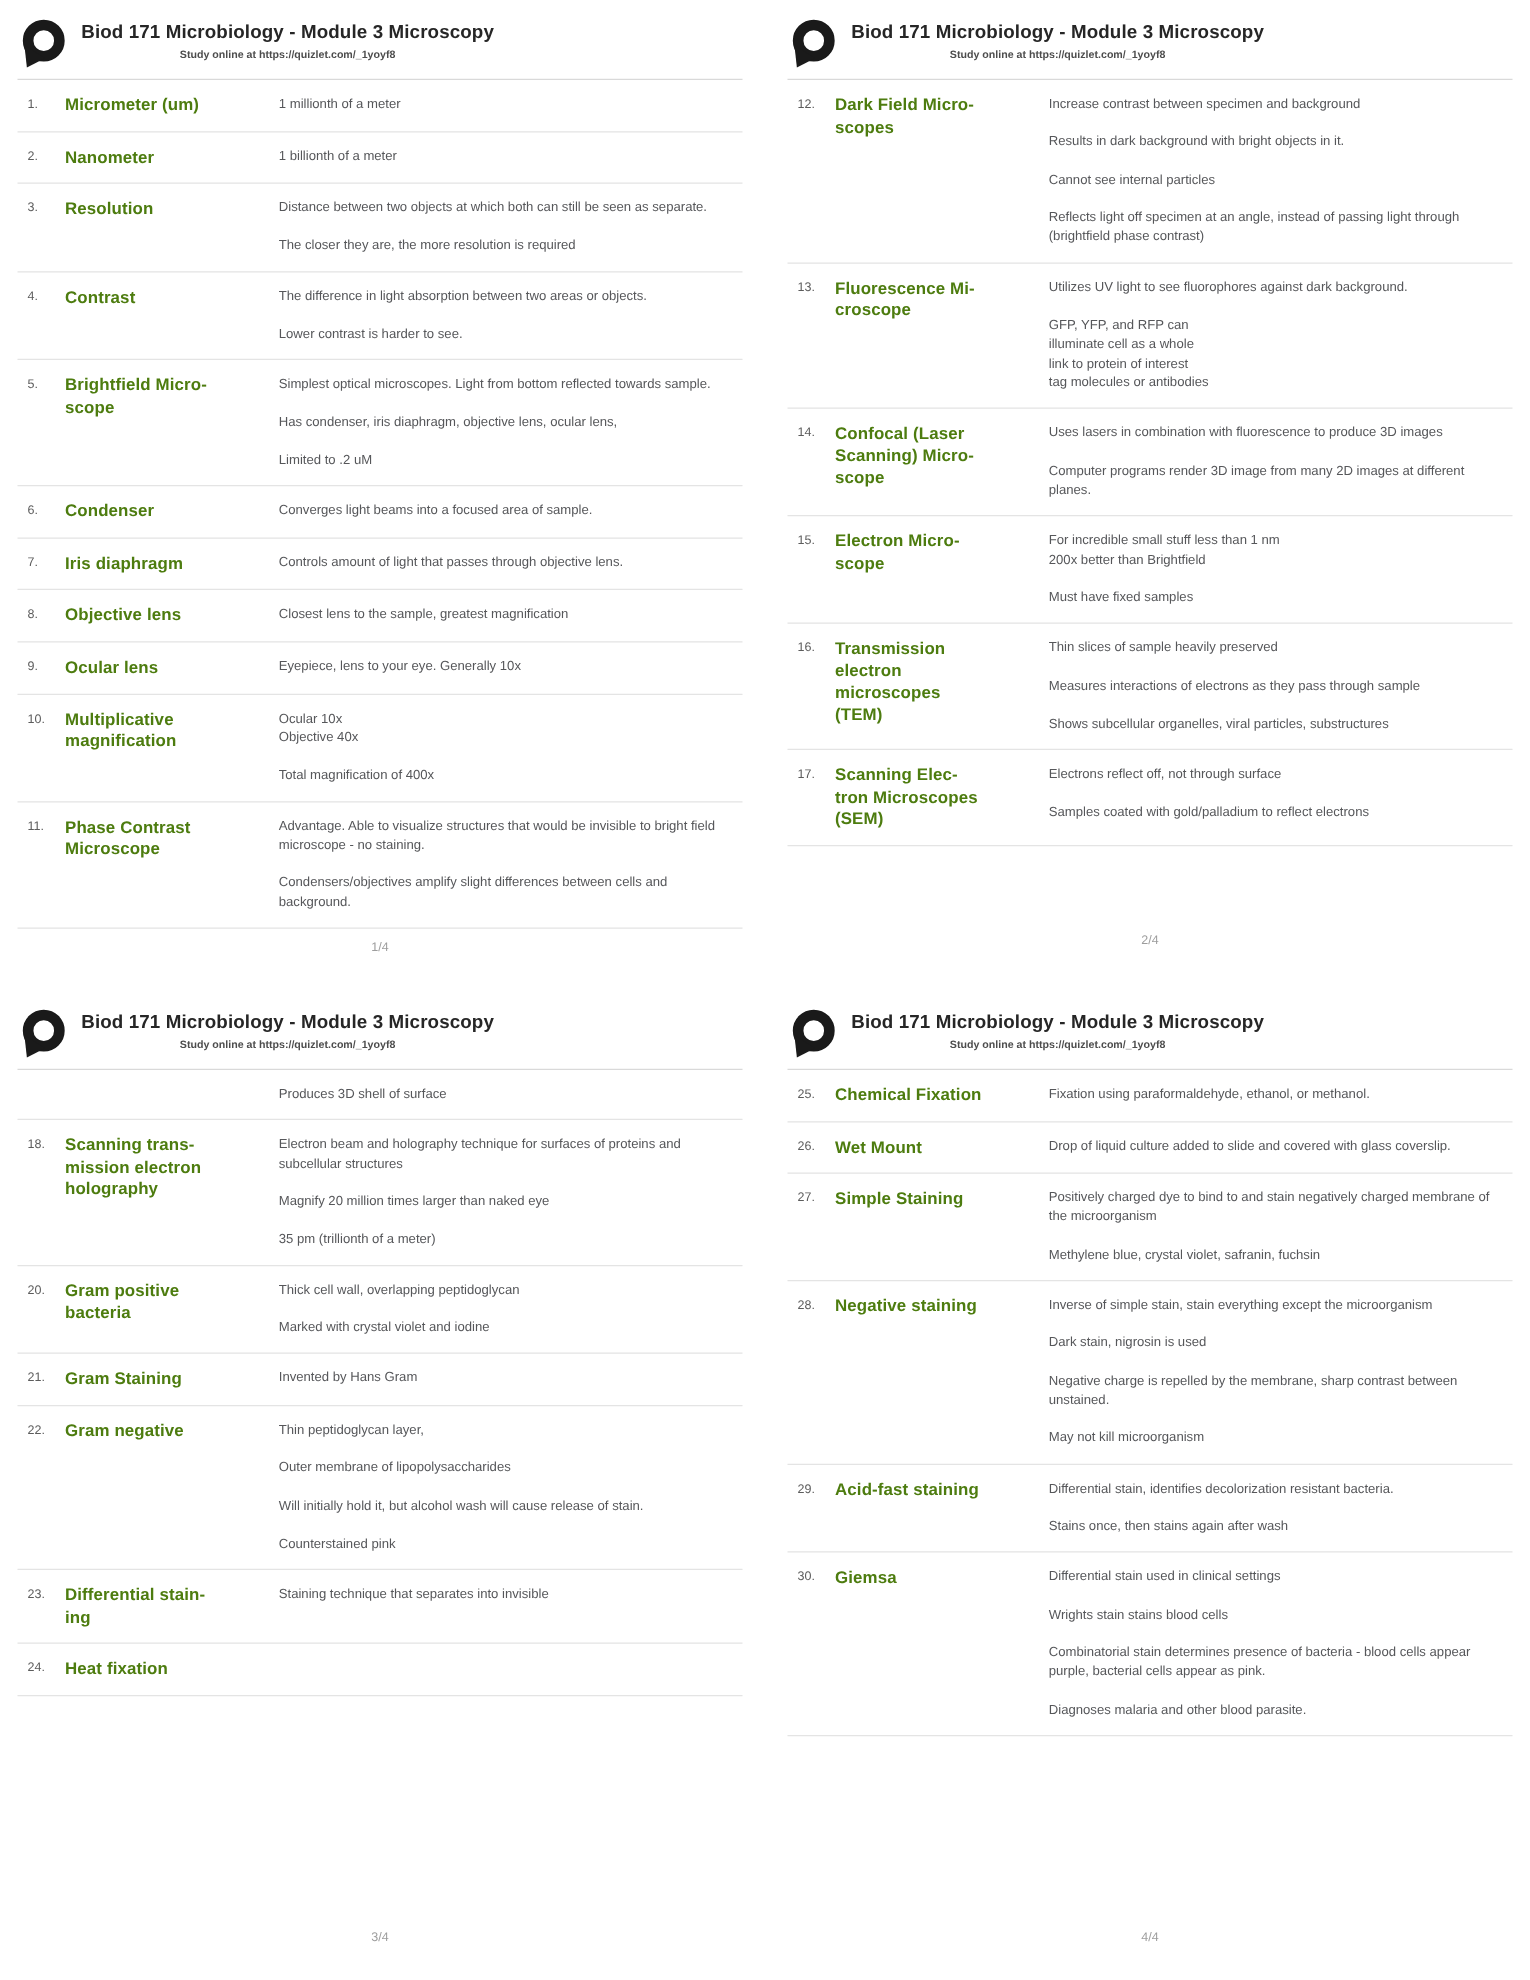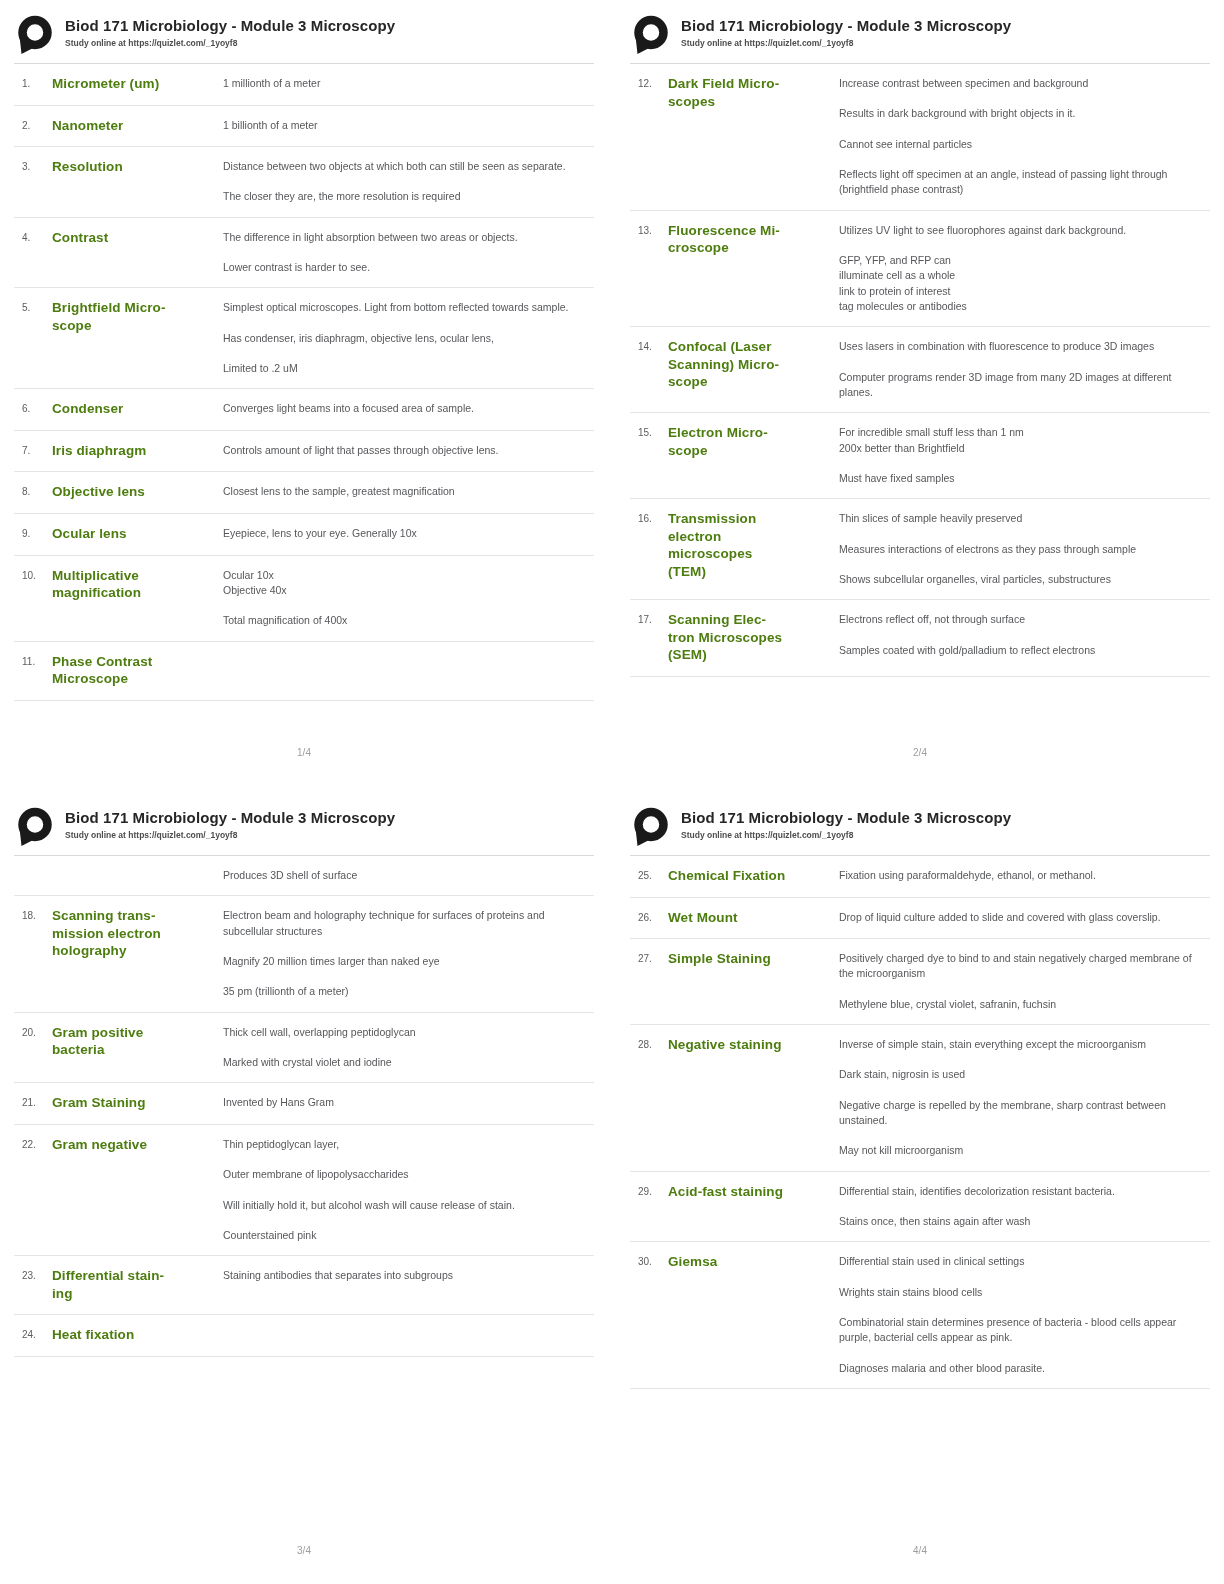--- a/index.html
+++ b/index.html
@@ -17,20 +17,21 @@
     grid-template-columns: 580px 580px;
     grid-template-rows: 746px 752px;
     column-gap: 36px;
     row-gap: 46px;
   }
   .sheet { display: flex; flex-direction: column; background: #fff; }
   .sheet-header {
     display: flex; align-items: flex-start; gap: 11px;
     padding-bottom: 7px;
     border-bottom: 1px solid #d9d9d9;
+    text-align: center;
   }
   .logo { width: 40px; height: 42px; flex: 0 0 auto; }
   .head-text { padding-top: 3px; }
   .sheet-title {
     font-size: 15px; font-weight: 700; color: #262626;
     letter-spacing: 0.1px; line-height: 1.2;
   }
   .sheet-subtitle {
     font-size: 8.5px; font-weight: 700; color: #4d4d4d;
     margin-top: 3px;
@@ -155,20 +156,24 @@
     <div class="definition">
             <p class="def-p">Ocular 10x
 Objective 40x</p>
             <p class="def-p">Total magnification of 400x</p>
           </div>
   </div>
         <div class="row">
     <div class="num">11.</div>
     <div class="term">Phase Contrast
 Microscope</div>
+    <div class="definition">
+            <p class="def-p">Advantage. Able to visualize structures that would be invisible to bright field microscope - no staining.</p>
+            <p class="def-p">Condensers/objectives amplify slight differences between cells and background.</p>
+          </div>
   </div>
       </div>
     <div class="sheet-footer">1/4</div>
   </div>
     <div class="sheet">
     <div class="sheet-header">
       <svg class="logo" viewBox="0 0 40 42" aria-hidden="true">
         <circle cx="21" cy="18.5" r="12.5" fill="none" stroke="#1a1a1a" stroke-width="8.5"></circle>
         <path d="M5.5 22 L7.5 40 L22 32.5 Z" fill="#1a1a1a"></path>
       </svg>
@@ -300,21 +305,21 @@
             <p class="def-p">Outer membrane of lipopolysaccharides</p>
             <p class="def-p">Will initially hold it, but alcohol wash will cause release of stain.</p>
             <p class="def-p">Counterstained pink</p>
           </div>
   </div>
         <div class="row">
     <div class="num">23.</div>
     <div class="term">Differential stain-
 ing</div>
     <div class="definition">
-            <p class="def-p">Staining antibodies that separates into subgroups</p>
+            <p class="def-p">Staining technique that separates into invisible</p>
           </div>
   </div>
         <div class="row">
     <div class="num">24.</div>
     <div class="term">Heat fixation</div>
   </div>
       </div>
     <div class="sheet-footer">3/4</div>
   </div>
     <div class="sheet">

